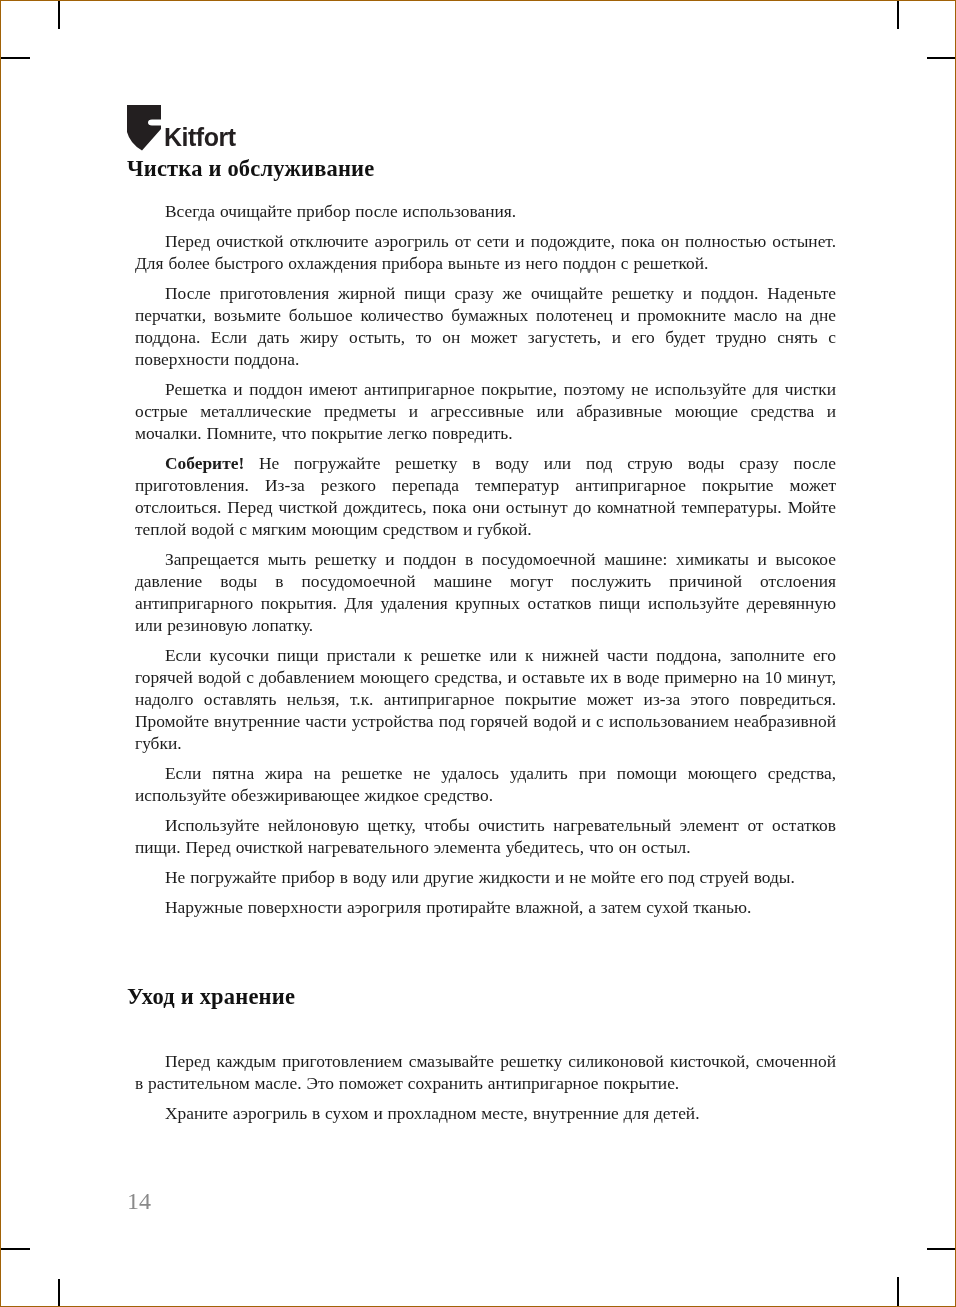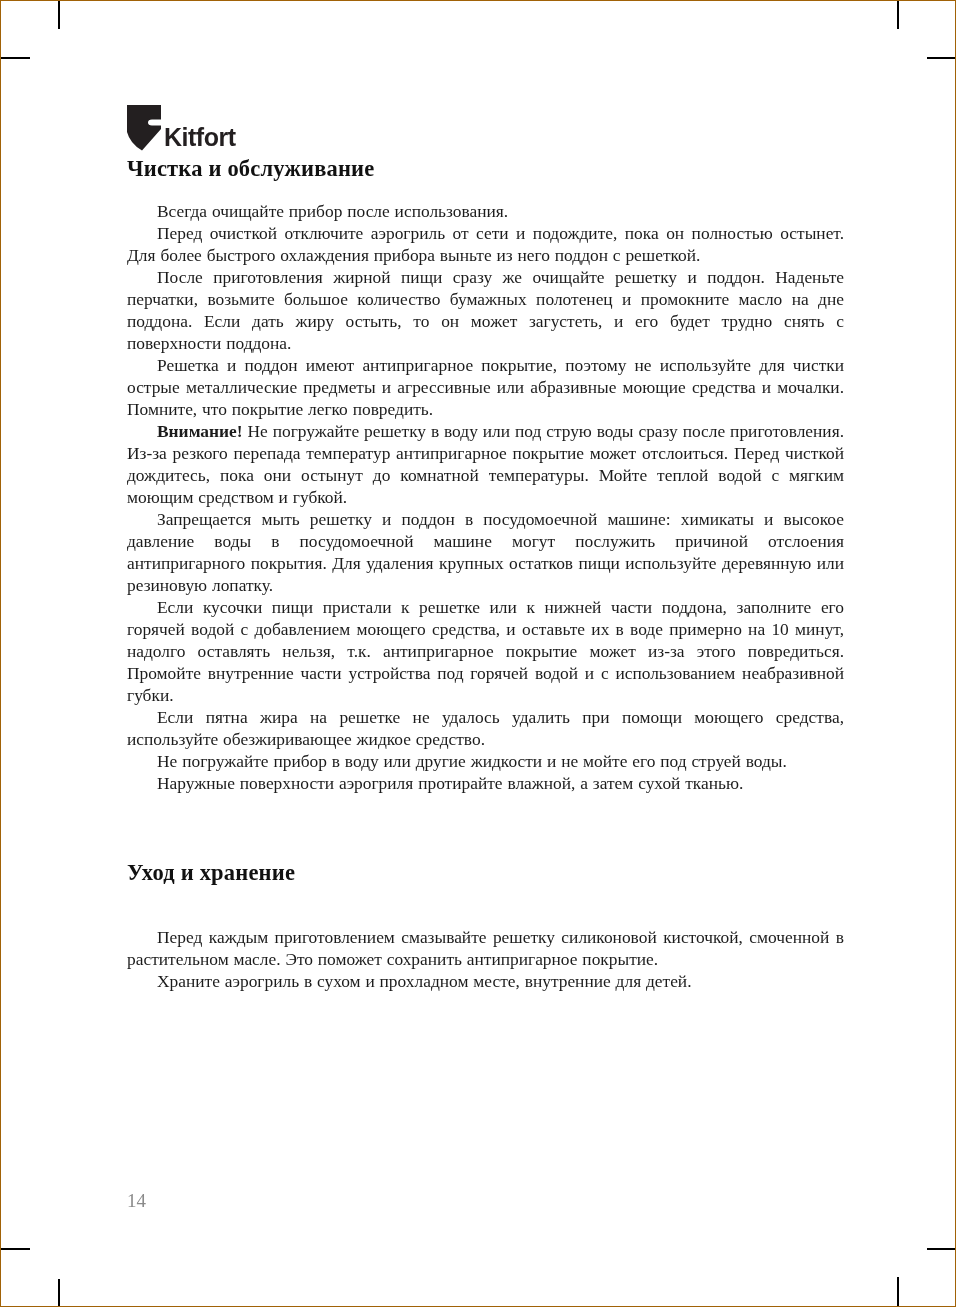--- a/index.html
+++ b/index.html
@@ -66,34 +66,34 @@
     line-height: 26px;
     font-weight: bold;
     color: #111111;
     letter-spacing: 0.2px;
   }
   .section-care .section-title {
     margin-top: 66px;
     margin-bottom: 40px;
   }
   .para {
-    margin: 0;
+    margin: 8px;
     font-size: 17.4px;
     line-height: 22px;
     text-align: justify;
     text-indent: 30px;
     word-spacing: 0.5px;
   }
   .para .lead { font-weight: bold; }
 
   .page-number {
     position: absolute;
     left: 126px;
     top: 1189px;
-    font-size: 19px;
+    font-size: 24px;
     line-height: 22px;
     color: #8a8a8a;
   }
 </style>
 </head>
 <body>
 
 <div class="page">
 
   <div class="crop crop-tl-v"></div>
@@ -113,24 +113,25 @@
   </div>
 
   <div class="content">
 
     <section class="section-cleaning">
       <h2 class="section-title">Чистка и обслуживание</h2>
       <p class="para">Всегда очищайте прибор после использования.</p>
       <p class="para">Перед очисткой отключите аэрогриль от сети и подождите, пока он полностью остынет. Для более быстрого охлаждения прибора выньте из него поддон с решеткой.</p>
       <p class="para">После приготовления жирной пищи сразу же очищайте решетку и поддон. Наденьте перчатки, возьмите большое количество бумажных полотенец и промокните масло на дне поддона. Если дать жиру остыть, то он может загустеть, и его будет трудно снять с поверхности поддона.</p>
       <p class="para">Решетка и поддон имеют антипригарное покрытие, поэтому не используйте для чистки острые металлические предметы и агрессивные или абразивные моющие средства и мочалки. Помните, что покрытие легко повредить.</p>
-      <p class="para"><b class="lead">Внимание!</b><span> Не погружайте решетку в воду или под струю воды сразу после приготовления. Из-за резкого перепада температур антипригарное покрытие может отслоиться. Перед чисткой дождитесь, пока они остынут до комнатной температуры. Мойте теплой водой с мягким моющим средством и губкой.</span></p>
+      <p class="para"><b class="lead">Соберите!</b><span> Не погружайте решетку в воду или под струю воды сразу после приготовления. Из-за резкого перепада температур антипригарное покрытие может отслоиться. Перед чисткой дождитесь, пока они остынут до комнатной температуры. Мойте теплой водой с мягким моющим средством и губкой.</span></p>
       <p class="para">Запрещается мыть решетку и поддон в посудомоечной машине: химикаты и высокое давление воды в посудомоечной машине могут послужить причиной отслоения антипригарного покрытия. Для удаления крупных остатков пищи используйте деревянную или резиновую лопатку.</p>
       <p class="para">Если кусочки пищи пристали к решетке или к нижней части поддона, заполните его горячей водой с добавлением моющего средства, и оставьте их в воде примерно на 10 минут, надолго оставлять нельзя, т.к. антипригарное покрытие может из-за этого повредиться. Промойте внутренние части устройства под горячей водой и с использованием неабразивной губки.</p>
       <p class="para">Если пятна жира на решетке не удалось удалить при помощи моющего средства, используйте обезжиривающее жидкое средство.</p>
+      <p class="para">Используйте нейлоновую щетку, чтобы очистить нагревательный элемент от остатков пищи. Перед очисткой нагревательного элемента убедитесь, что он остыл.</p>
       <p class="para">Не погружайте прибор в воду или другие жидкости и не мойте его под струей воды.</p>
       <p class="para">Наружные поверхности аэрогриля протирайте влажной, а затем сухой тканью.</p>
     </section>
 
     <section class="section-care">
       <h2 class="section-title">Уход и хранение</h2>
       <p class="para">Перед каждым приготовлением смазывайте решетку силиконовой кисточкой, смоченной в растительном масле. Это поможет сохранить антипригарное покрытие.</p>
       <p class="para">Храните аэрогриль в сухом и прохладном месте, внутренние для детей.</p>
     </section>
 

